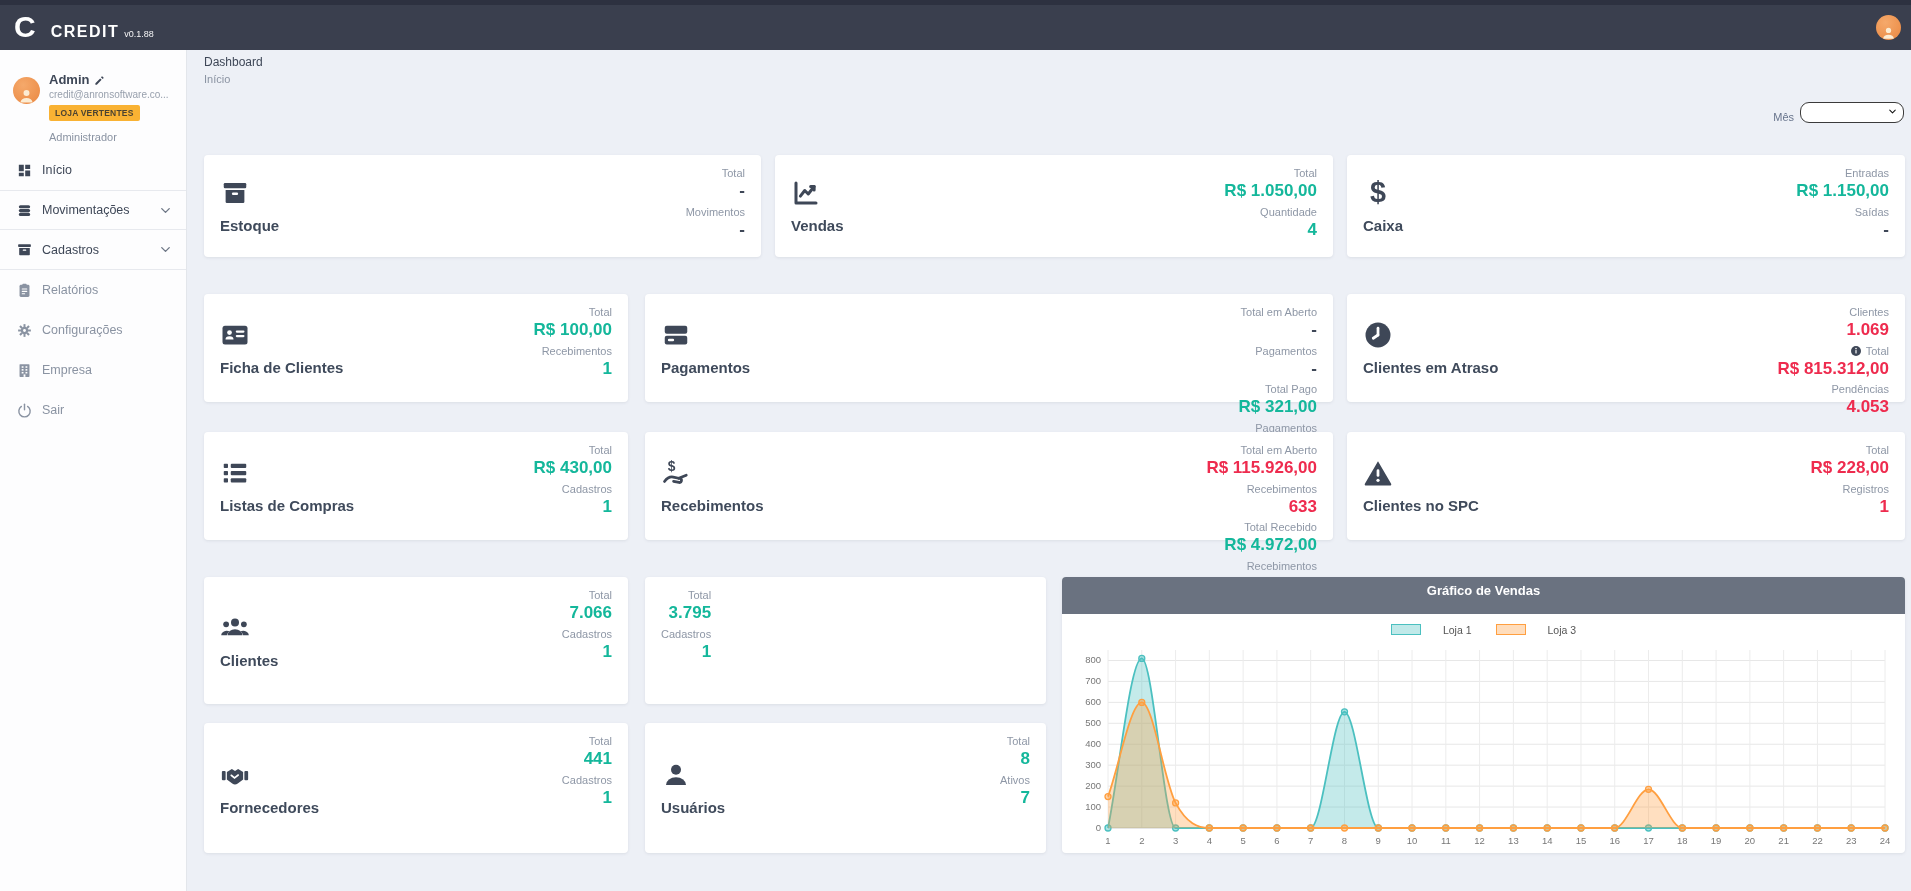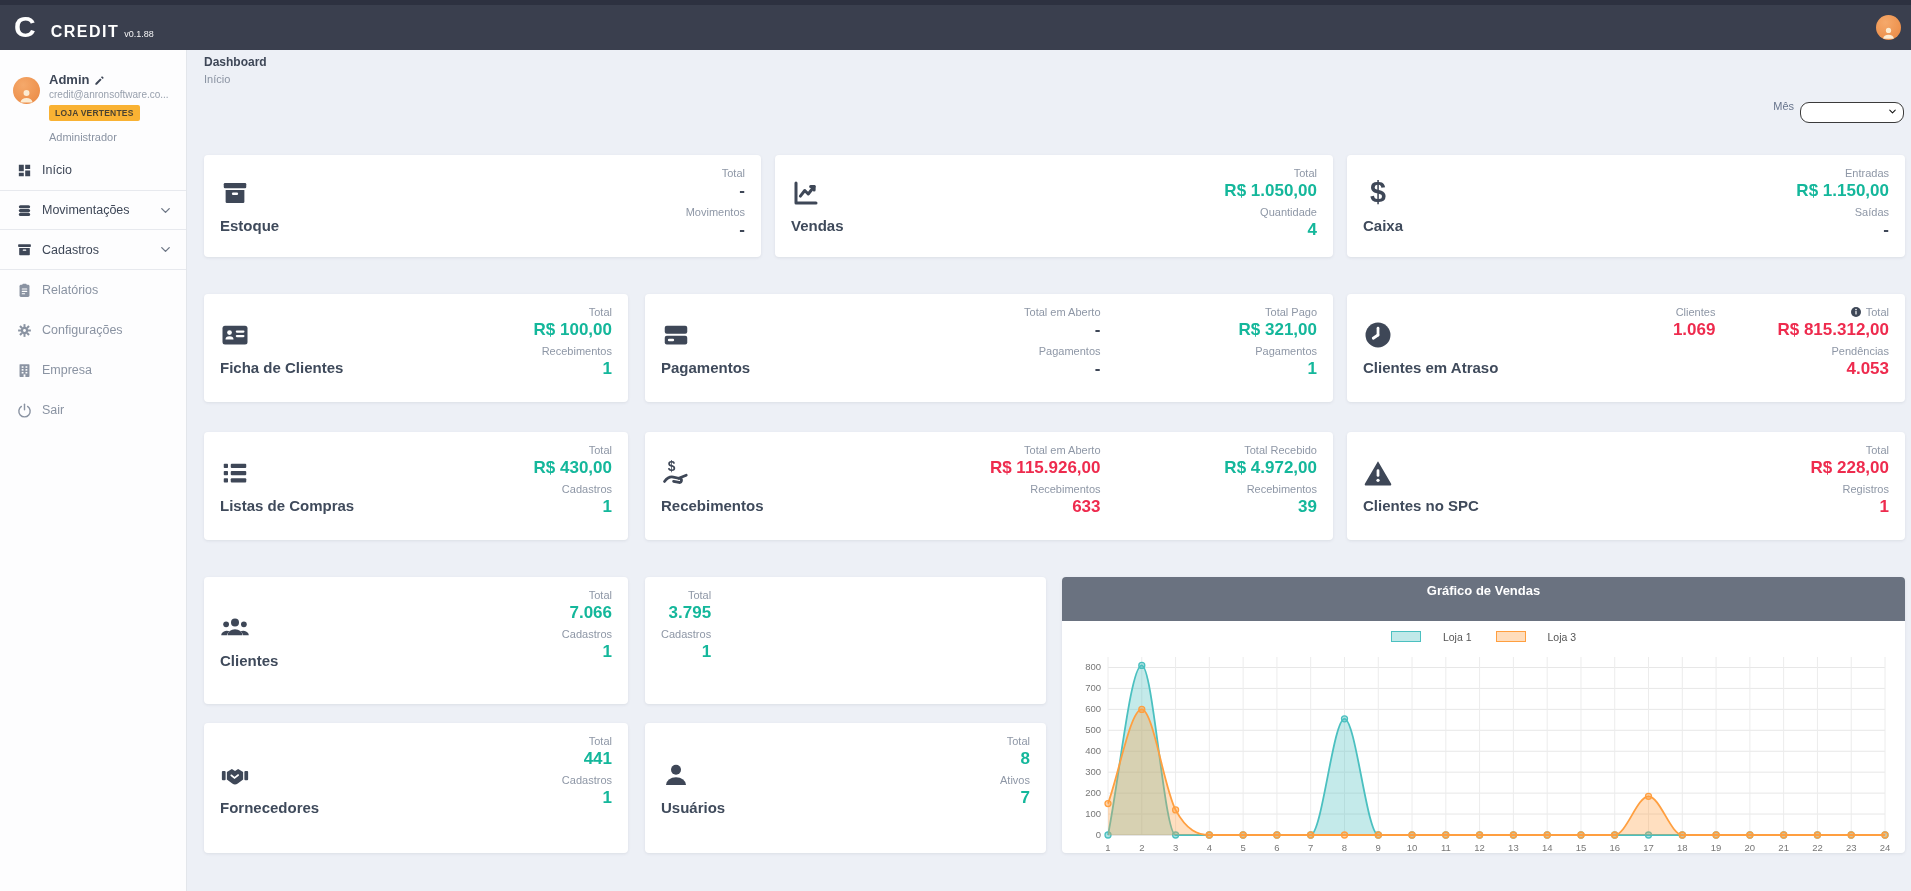--- a/index.html
+++ b/index.html
@@ -36,39 +36,39 @@
   .nav-item .nicon{width:17px;height:17px;margin-right:9px;flex:none}
   .nav-item .nicon svg{width:100%;height:100%}
   .nav-label{font-size:12.5px}
   .nav-item.emph{color:#3e4757}
   .nav-item.muted{color:#8a93a2}
   .nav-item.group-first{border-top:1px solid #e7e9ee}
   .nav-item.group{border-bottom:1px solid #e7e9ee}
   .nav-chevron{margin-left:auto;width:15px;height:15px;color:#6e7786}
   
   .breadcrumb{position:absolute;left:204px;top:55px;z-index:5}
-  .bc-title{font-size:12px;font-weight:bold;color:#3e4757}
+  .bc-title{font-size:12px;font-weight:normal;color:#3e4757}
   .bc-sub{font-size:11px;color:#8a93a2;margin-top:4px}
-  .month-filter{position:absolute;top:100px;right:7px;display:flex;align-items:flex-start;gap:6px;z-index:5}
+  .month-filter{position:absolute;top:100px;right:7px;display:flex;align-items:flex-end;gap:6px;z-index:5}
   .month-label{font-size:11px;color:#67748c}
   .select-wrap{position:relative}
   .select-wrap select{appearance:none;-webkit-appearance:none;border:1px solid #3b3b3b;border-radius:9px;
           background:#fff;font-family:"Liberation Sans",sans-serif;font-size:11px;font-weight:bold;
           color:#111;padding:1px 22px 18px 9px;width:104px;height:18px;box-sizing:border-box}
   .select-chevron{position:absolute;right:6px;top:3px;width:11px;height:11px;color:#111;pointer-events:none}
   .select-chevron svg{width:100%;height:100%}
   
   .card{position:absolute;background:#fff;border-radius:4px;box-shadow:0 1px 3px rgba(60,70,90,.10);
         display:flex;justify-content:space-between;padding:10px 16px;box-sizing:border-box}
   .card-left{display:flex;flex-direction:column;justify-content:center;gap:9px}
   .card-icon{width:30px;height:30px;color:#3e4757}
   .card-icon svg{width:100%;height:100%}
   .card-title{font-size:15px;font-weight:bold;color:#3f4a5b;white-space:nowrap}
   .card-stats{display:flex;align-items:flex-start;padding-top:2px}
-  .card-stats.cols2{width:66%;display:grid;grid-template-columns:1fr 1fr;justify-items:end}
+  .card-stats.cols2{width:66%;display:grid;grid-template-columns:1fr;justify-items:end}
   .stat-col{display:flex;flex-direction:column;align-items:flex-end}
   .stat{display:flex;flex-direction:column;align-items:flex-end;margin-bottom:5px}
   .stat-label{font-size:11px;color:#8e97a6;display:flex;align-items:flex-start;gap:4px;white-space:nowrap}
   .stat-value{font-size:17px;font-weight:bold;margin-top:2px;line-height:1.15;white-space:nowrap}
   .tone-green{color:#14b79b}.tone-red{color:#ee2b4e}.tone-dark{color:#3e4757}
   .info-ic{width:12px;height:12px;color:#3e4757;display:inline-block}
   .info-ic svg{width:100%;height:100%;display:block}
   
   .card-estoque{left:204px;top:155px;width:557px;height:102px}
   .card-vendas{left:775px;top:155px;width:558px;height:102px}
@@ -78,21 +78,21 @@
   .card-clientes-em-atraso{left:1347px;top:294px;width:558px;height:108px}
   .card-listas-de-compras{left:204px;top:432px;width:424px;height:108px}
   .card-recebimentos{left:645px;top:432px;width:688px;height:108px}
   .card-clientes-no-spc{left:1347px;top:432px;width:558px;height:108px}
   .card-clientes{left:204px;top:577px;width:424px;height:127px}
   .card-produtos{left:645px;top:577px;width:401px;height:127px}
   .card-fornecedores{left:204px;top:723px;width:424px;height:130px}
   .card-usuarios{left:645px;top:723px;width:401px;height:130px}
   
   .card-chart{left:1062px;top:577px;width:843px;height:276px;padding:0;display:block}
-  .chart-header{height:44px;line-height:27px;text-align:center;background:#6a7280;color:#fff;
+  .chart-header{height:37px;line-height:27px;text-align:center;background:#6a7280;color:#fff;
         font-size:13px;font-weight:bold;border-radius:4px 4px 0 0}
   .chart-body{padding:5px 10px 4px}
   .chart-legend{display:flex;justify-content:center;gap:24px;align-items:center;height:21px}
   .legend-item{display:flex;align-items:center;gap:22px;font-size:10.5px;color:#555}
   .legend-swatch{width:30px;height:11px;border:1px solid;box-sizing:border-box}
   #sales-chart{display:block;width:823px;height:212px}
 </style>
 </head>
 <body>
 

